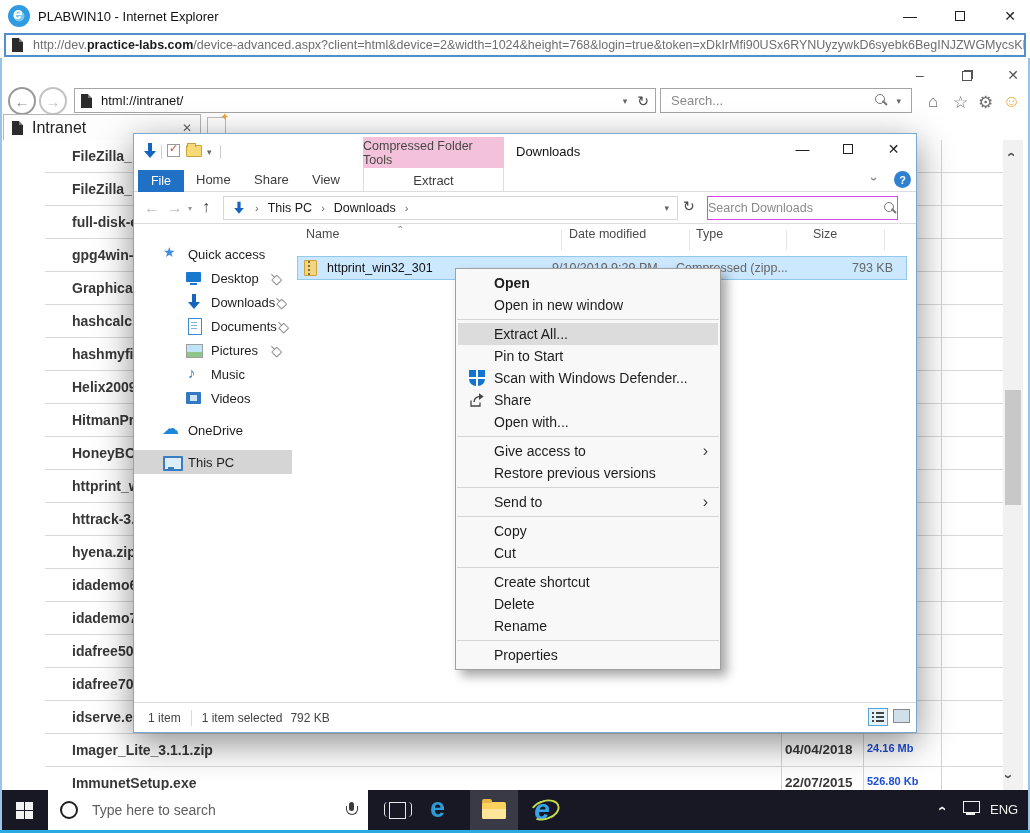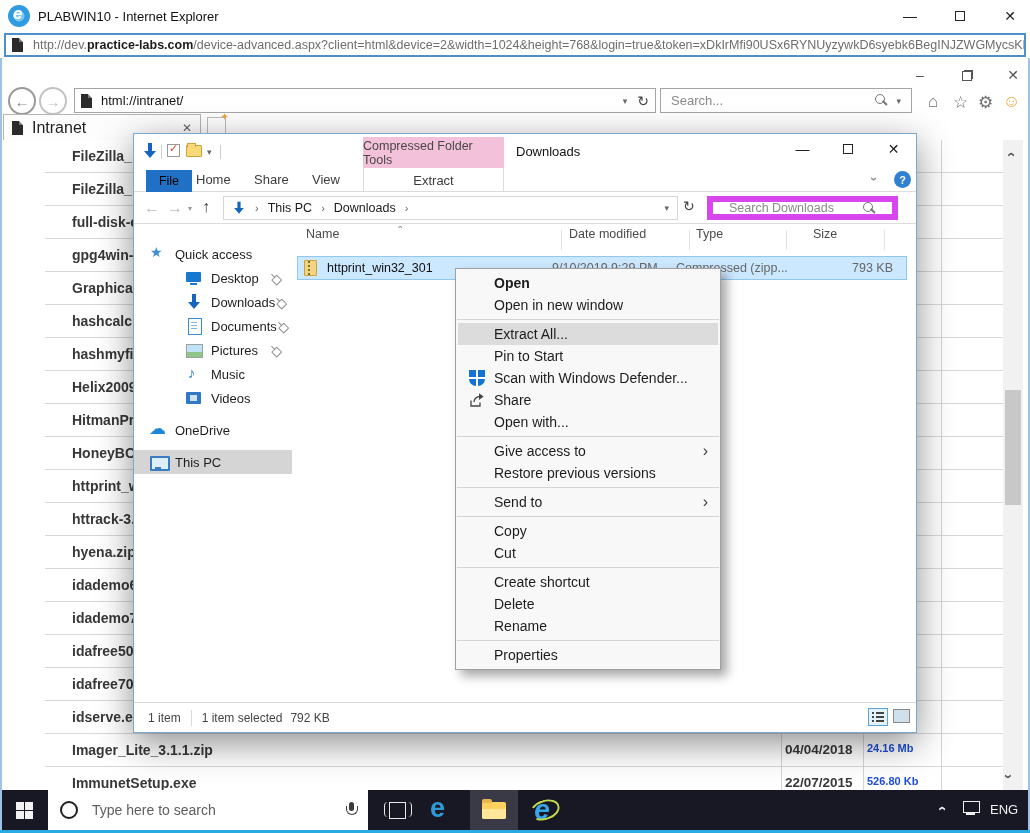--- a/index.html
+++ b/index.html
@@ -76,43 +76,43 @@
   .qat-sep{width:1px;height:14px;background:#cfcfcf}
   .check-ico{width:13px;height:13px;border:1px solid #9a9a9a;background:#fff;position:relative}
   .check-ico::after{content:"✓";position:absolute;left:1px;top:-3px;color:#cf4a2f;font-size:11px}
   .folder-ico{width:16px;height:12px;background:#f7d978;border:1px solid #caa23c;border-radius:1px;position:relative}
   .folder-ico::before{content:"";position:absolute;left:0;top:-3px;width:7px;height:3px;background:#f7d978;border:1px solid #caa23c;border-bottom:none}
   .x-pink{left:229px;top:3px;width:141px;height:31px;background:#f3c2da;display:flex;align-items:center;justify-content:center;
           font-size:12.5px;color:#474747}
   .x-title{left:382px;top:10px;font-size:13px;color:#111}
   .x-min{left:646px;top:2px;width:45px}.x-max{left:691px;top:2px;width:45px}.x-close{left:737px;top:2px;width:45px}
   .x-ribbon{left:0;top:34px;width:782px;height:24px;background:#fff;border-bottom:1px solid #dcdcdc}
-  .x-filetab{left:12px;top:36px;width:46px;height:22px;background:#2071c5;color:#000000;font-size:12.5px;display:flex;align-items:center;justify-content:center}
+  .x-filetab{left:4px;top:36px;width:46px;height:22px;background:#2071c5;color:#ffffff;font-size:12.5px;display:flex;align-items:center;justify-content:center}
   .x-rtab{top:38px;font-size:13px;color:#3c3c3c}
   .x-home{left:62px}.x-share{left:120px}.x-view{left:178px}
   .x-extract{left:229px;top:34px;width:141px;height:24px;border-left:1px solid #dcdcdc;border-right:1px solid #dcdcdc;
              display:flex;align-items:center;justify-content:center;font-size:13px;color:#3c3c3c}
   .x-collapse{left:738px;top:38px}.x-help{left:760px;top:37px;width:17px;height:17px;border-radius:50%;background:#2e80d0;color:#fff;
              font-weight:bold;font-size:11px;display:flex;align-items:center;justify-content:center}
   .x-navbar{left:0;top:58px;width:782px;height:32px;background:#fff;border-bottom:1px solid #dcdcdc}
   .x-nav-back{left:10px;top:65px;font-size:16px;color:#bdbdbd}
   .x-nav-fwd{left:33px;top:65px;font-size:16px;color:#bdbdbd}
   .x-nav-drop{left:54px;top:70px;font-size:8px;color:#999}
   .x-nav-up{left:68px;top:64px;font-size:16px;color:#404040}
   .x-crumbbar{left:89px;top:62px;width:455px;height:24px;border:1px solid #d6d6d6;background:#fff;display:flex;align-items:center;gap:9px;padding:0 8px 0 8px}
   .crumb-sep{color:#5f5f5f;font-size:11px}
   .crumb{font-size:12.5px;color:#1a1a1a}
   .x-crumb-caret{margin-left:auto}
   .x-refresh{left:549px;top:64px}
-  .x-searchbox{left:573px;top:62px;width:191px;height:24px;border:6px solid #d946ef;background:#fff;display:flex;align-items:center;padding:0 16px}
+  .x-searchbox{left:573px;top:62px;width:191px;height:24px;border:1px solid #d946ef;background:#fff;display:flex;align-items:center;padding:0 0}
   .x-search-text{flex:1;color:#8a8a8a;font-size:12.5px}
 
   
   .x-sidebar{left:0;top:90px;width:158px;height:478px;background:#fff;padding-top:18px}
-  .sb-item{display:flex;align-items:center;height:24px;padding-left:16px}
+  .sb-item{display:flex;align-items:center;height:24px;padding-left:29px}
   .sb-item.lv2{padding-left:52px}
   .sb-item.sb-gap{margin-top:8px}
   .sb-item.sb-selected{background:#d5d5d5}
   .sb-label{margin-left:9px;font-size:13px;color:#1e1e1e;white-space:nowrap}
   .sb-pin{width:12px;height:12px;margin-left:auto;margin-right:10px;position:relative;transform:rotate(45deg);flex:0 0 auto}
   .sb-pin::before{content:"";position:absolute;right:0;top:3px;width:6px;height:6px;border:1.3px solid #8f8f8f;border-radius:1px}
   .sb-pin::after{content:"";position:absolute;left:0;top:5.5px;width:5px;height:1.3px;background:#8f8f8f}
   .sb-ico{width:16px;height:16px;position:relative;flex:0 0 auto;display:inline-block}
   .ico-star::before{content:"★";position:absolute;left:0;top:-2px;color:#3f8ddb;font-size:14px}
   .ico-desktop::before{content:"";position:absolute;left:0;top:2px;width:15px;height:10px;background:#1778d0;border-radius:1px}

